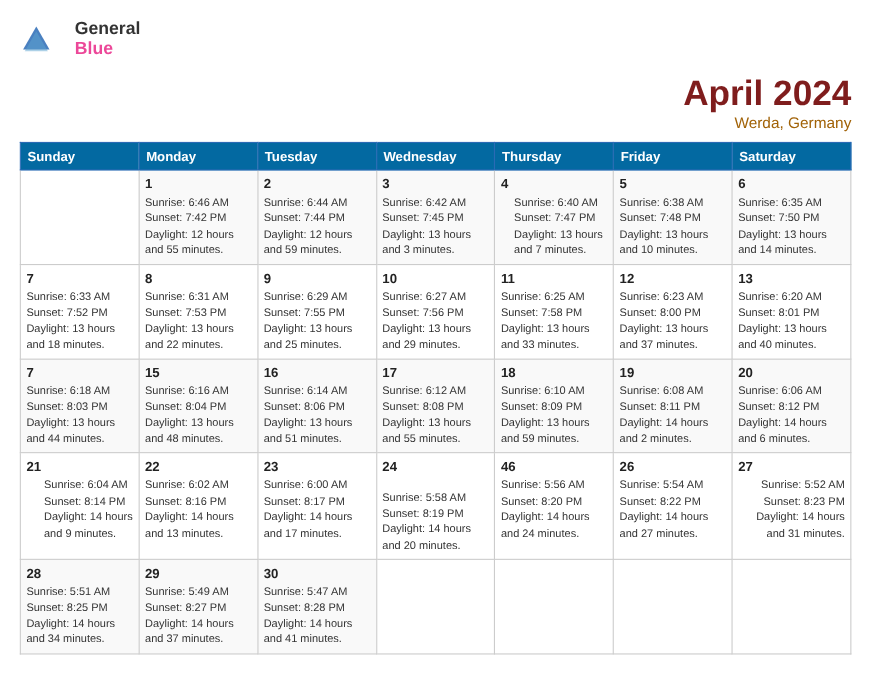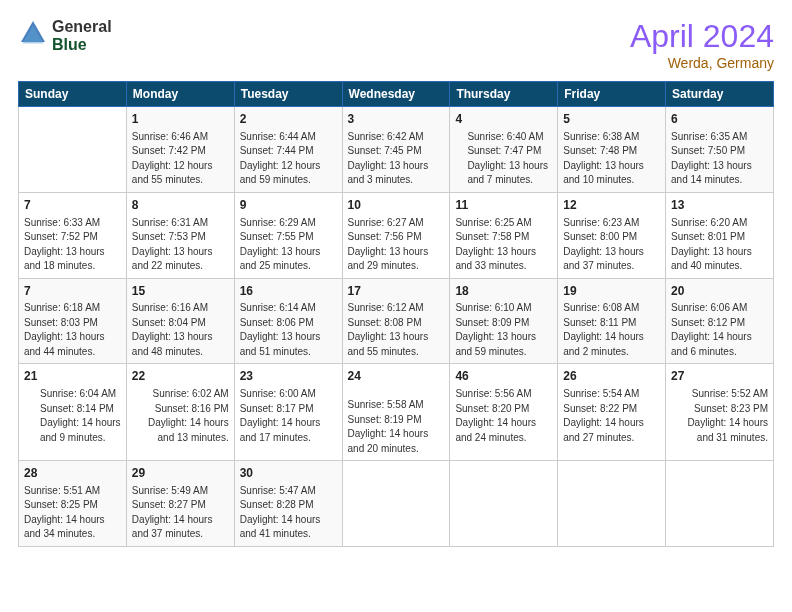--- a/index.html
+++ b/index.html
@@ -17,61 +17,62 @@
       padding: 18px 18px 10px 18px;
     }
     .header {
       display: flex;
       justify-content: space-between;
       align-items: flex-start;
       margin-bottom: 10px;
     }
     .logo {
       display: flex;
-      align-items: flex-start;
-      gap: 4px;
+      align-items: center;
+      gap: 20px;
     }
     .logo-text {
       display: flex;
       flex-direction: column;
       line-height: 1.1;
     }
     .logo-general {
       font-size: 16px;
       font-weight: bold;
       color: #333;
     }
     .logo-blue {
       font-size: 16px;
       font-weight: bold;
-      color: #14532d;
+      color: #ec4899;
     }
     .logo-icon {
       width: 30px;
       height: 30px;
     }
     .title-block {
       text-align: right;
     }
     .title-month {
       font-size: 32px;
-      font-weight: normal;
-      color: #8b5cf6;
+      font-weight: bold;
+      color: #7f1d1d;
+      margin-top: 48px;
     }
     .title-location {
       font-size: 14px;
       color: #a16207;
     }
     .calendar {
       width: 100%;
       border-collapse: collapse;
       font-size: 10.5px;
     }
     .calendar thead tr th {
-      background: #0c4a6e;
+      background: #0369a1;
       color: #fff;
       font-weight: bold;
       font-size: 12px;
       padding: 5px 6px;
       border: 1px solid #2a6ab5;
       text-align: left;
     }
     .calendar tbody tr td {
       border: 1px solid #ccc;
       vertical-align: top;
@@ -287,21 +288,21 @@
         <tr>
           <td>
             <span class="day-num">21</span>
             <div class="day-info" style="white-space: pre-line; margin-left: 16px;">Sunrise: 6:04 AM
 Sunset: 8:14 PM
 Daylight: 14 hours
 and 9 minutes.</div>
           </td>
           <td>
             <span class="day-num">22</span>
-            <div class="day-info" style="white-space: pre-line; text-align: right;">Sunrise: 6:02 AM
+            <div class="day-info" style="white-space: pre-line;">Sunrise: 6:02 AM
 Sunset: 8:16 PM
 Daylight: 14 hours
 and 13 minutes.</div>
           </td>
           <td>
             <span class="day-num">23</span>
             <div class="day-info" style="white-space: pre-line;">Sunrise: 6:00 AM
 Sunset: 8:17 PM
 Daylight: 14 hours
 and 17 minutes.</div>

